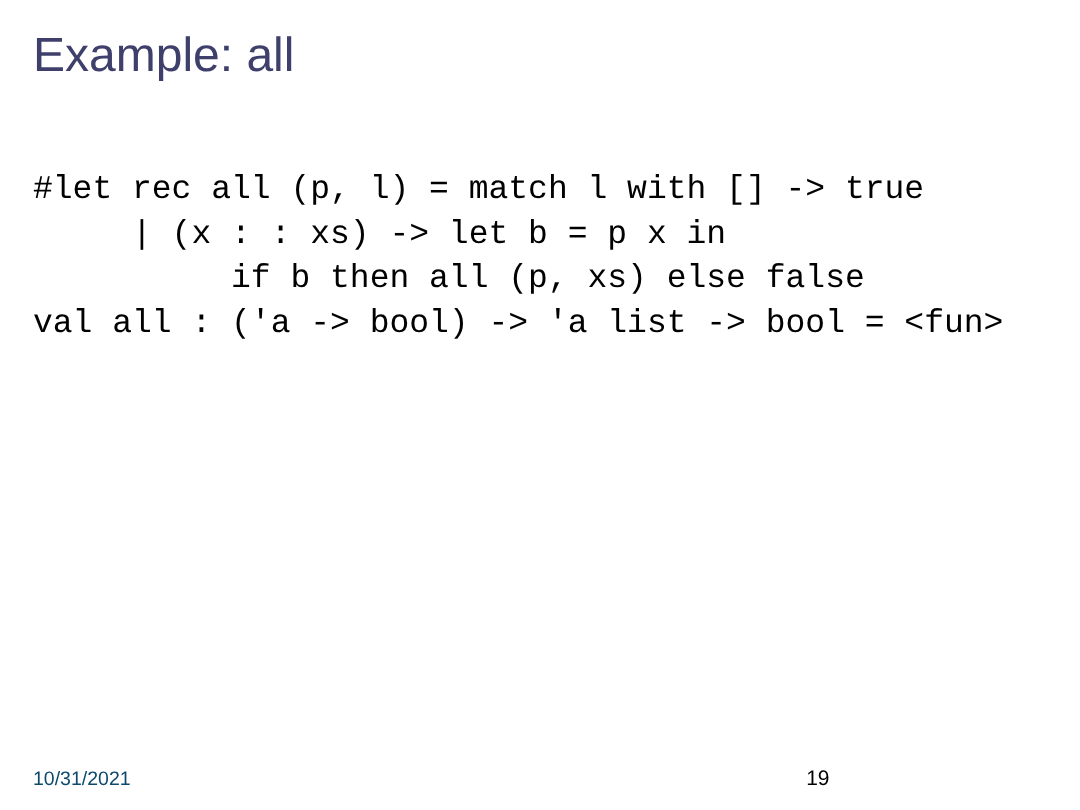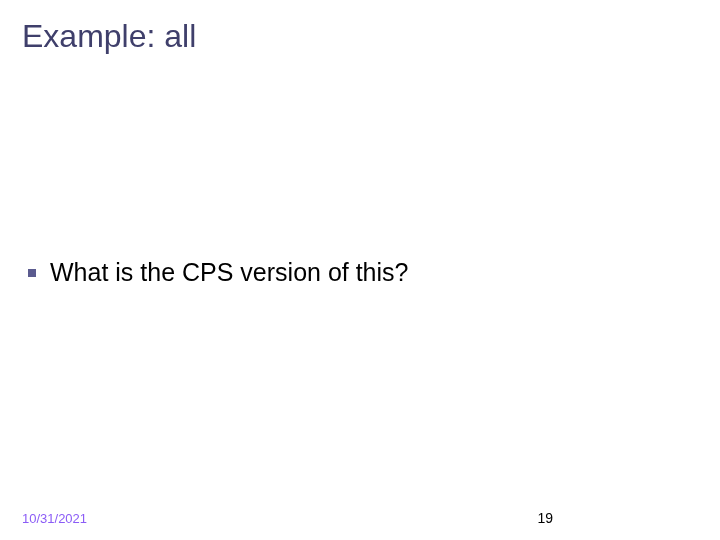--- a/index.html
+++ b/index.html
@@ -53,39 +53,39 @@
   }
   .question {
     font-size: 25px;
     color: #000;
   }
   .footer-date {
     position: absolute;
     left: 22px;
     bottom: 14px;
     font-size: 13px;
-    color: #8b5cf6;
+    color: #0c4a6e;
   }
   .footer-page {
     position: absolute;
     right: 24px;
     bottom: 14px;
     font-size: 14px;
     color: #000;
   }
 </style>
 </head>
 <body>
 
 <div class="slide">
 
   <div class="title">Example: all</div>
 
+  <div class="code"><span>#let rec all (p, l) = match l with [] -&gt; true</span>
+<span>     | (x : : xs) -&gt; let b = p x in</span>
+<span>          if b then all (p, xs) else false</span>
+<span>val all : ('a -&gt; bool) -&gt; 'a list -&gt; bool = &lt;fun&gt;</span></div>
 
-  <div class="bullet-row">
-    <div class="bullet"></div>
-    <div class="question">What is the CPS version of this?</div>
-  </div>
 
   <div class="footer-date">10/31/2021</div>
   <div class="footer-page">19</div>
 
 </div>
 
 </body></html>

